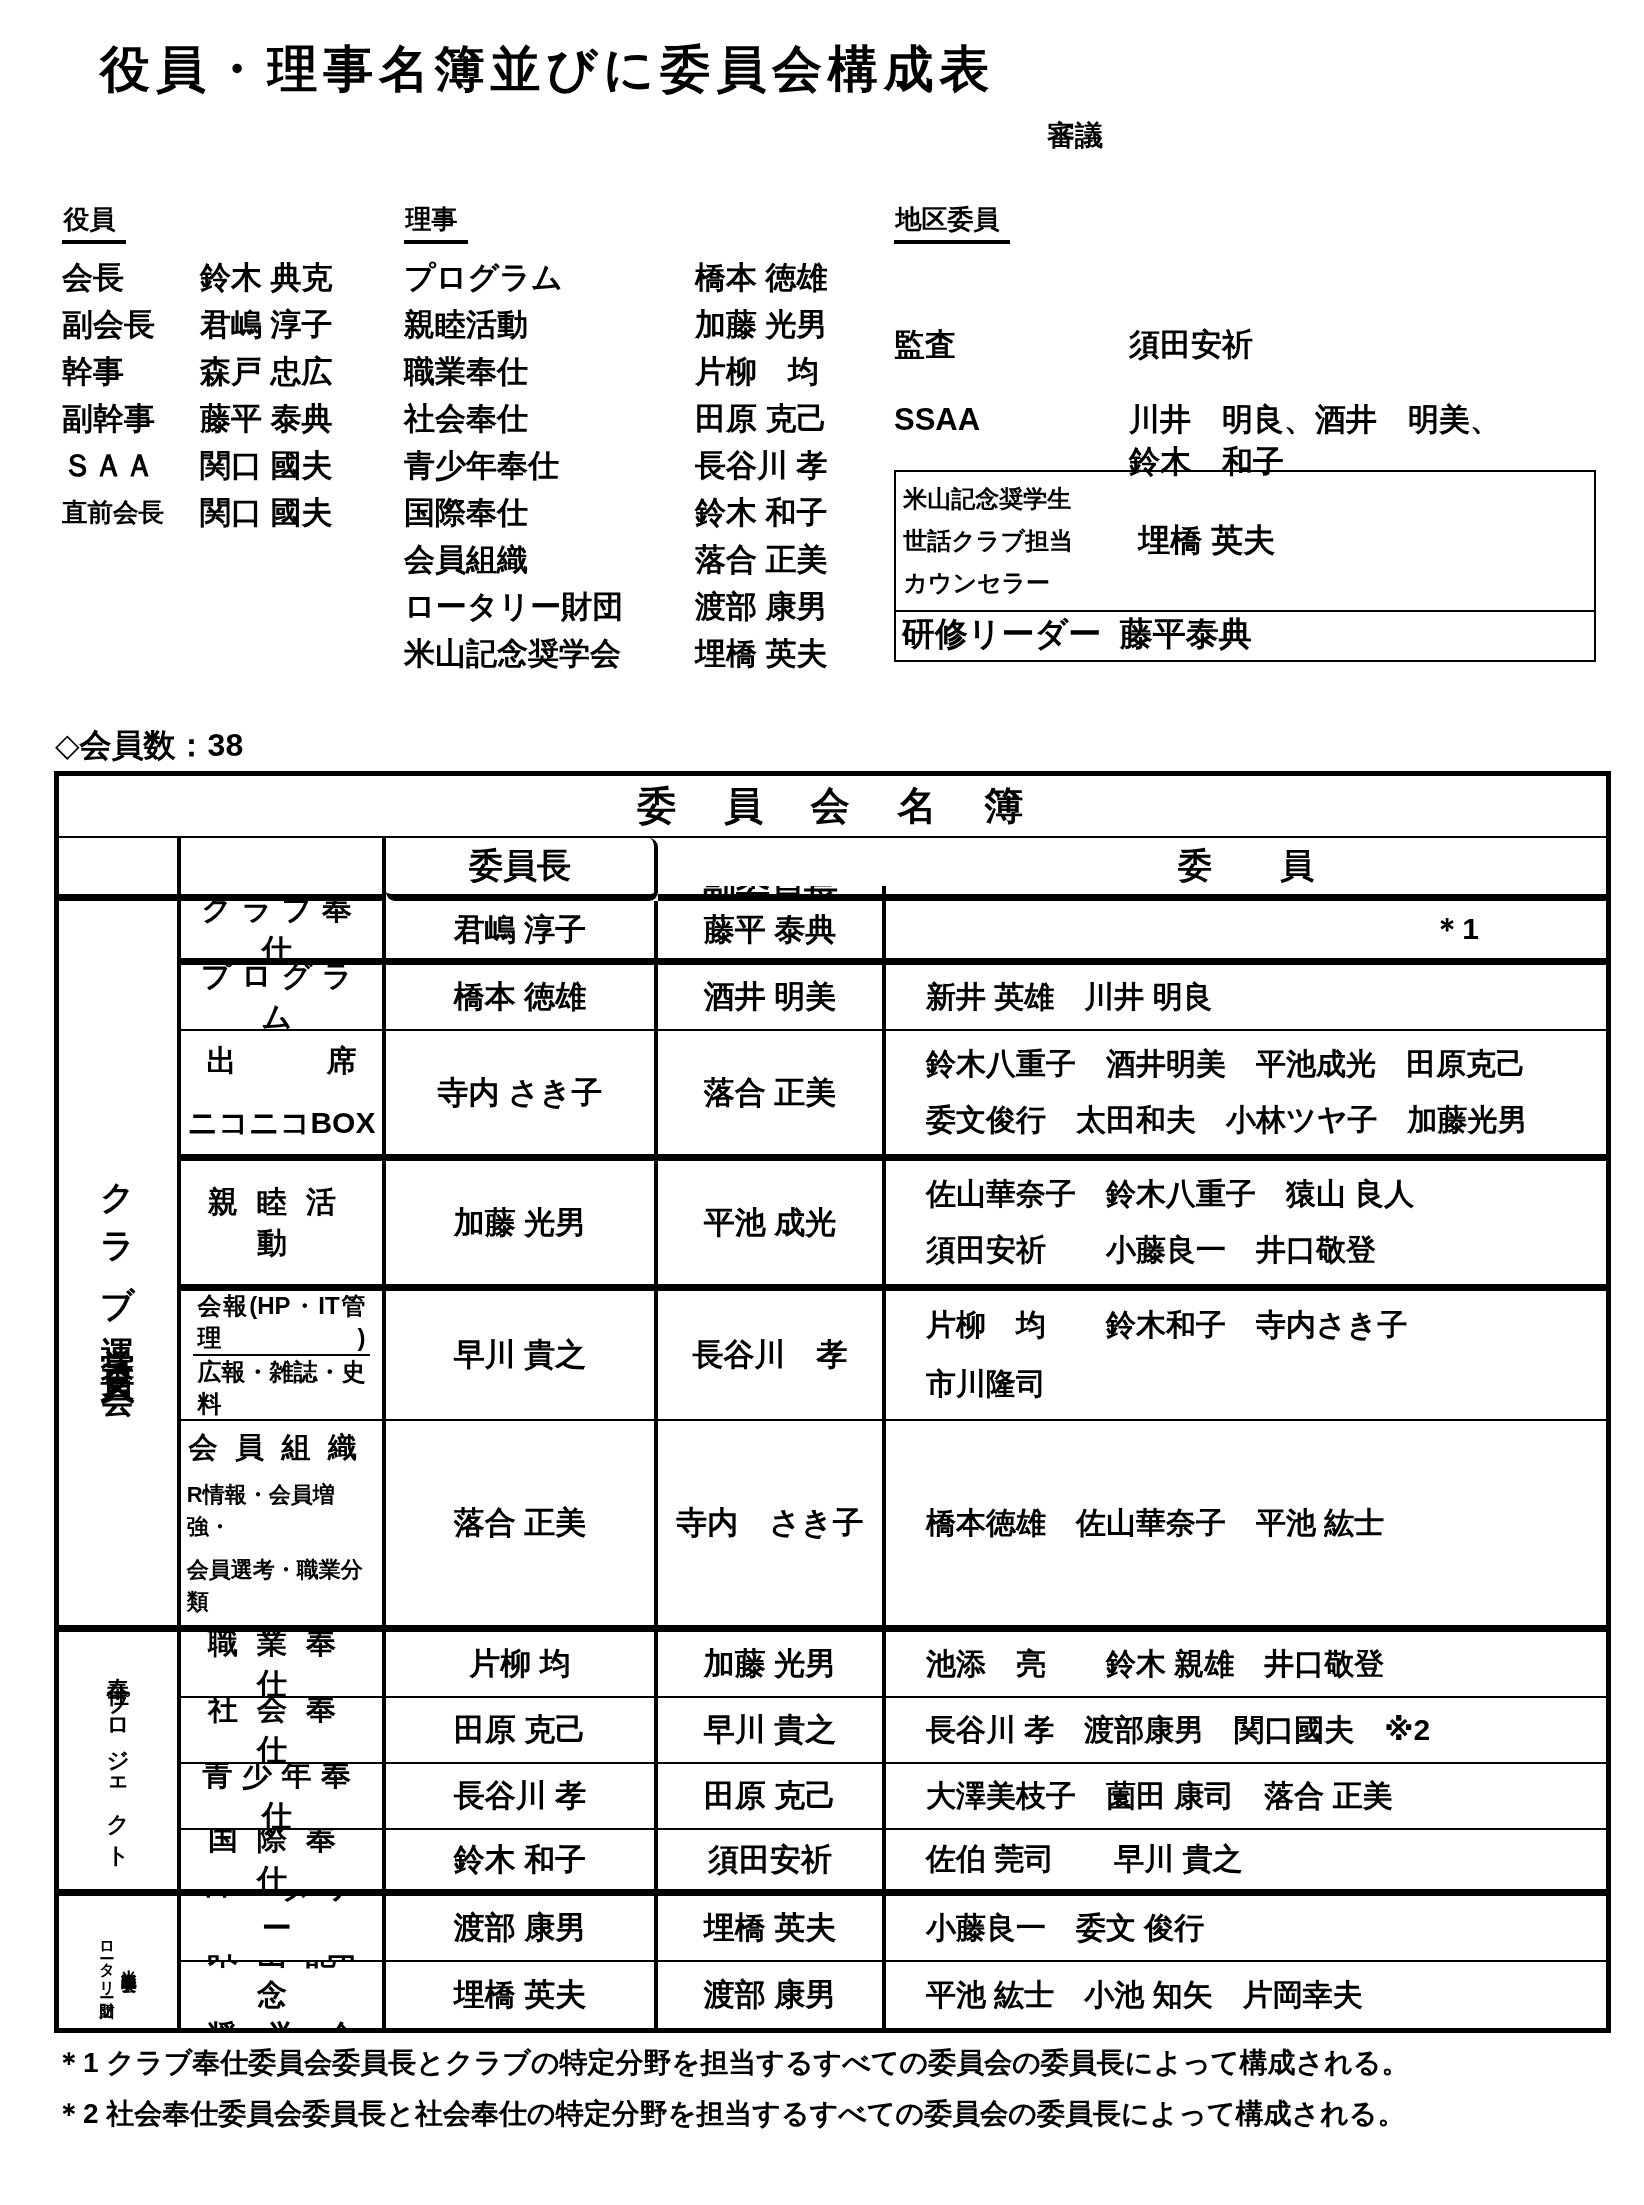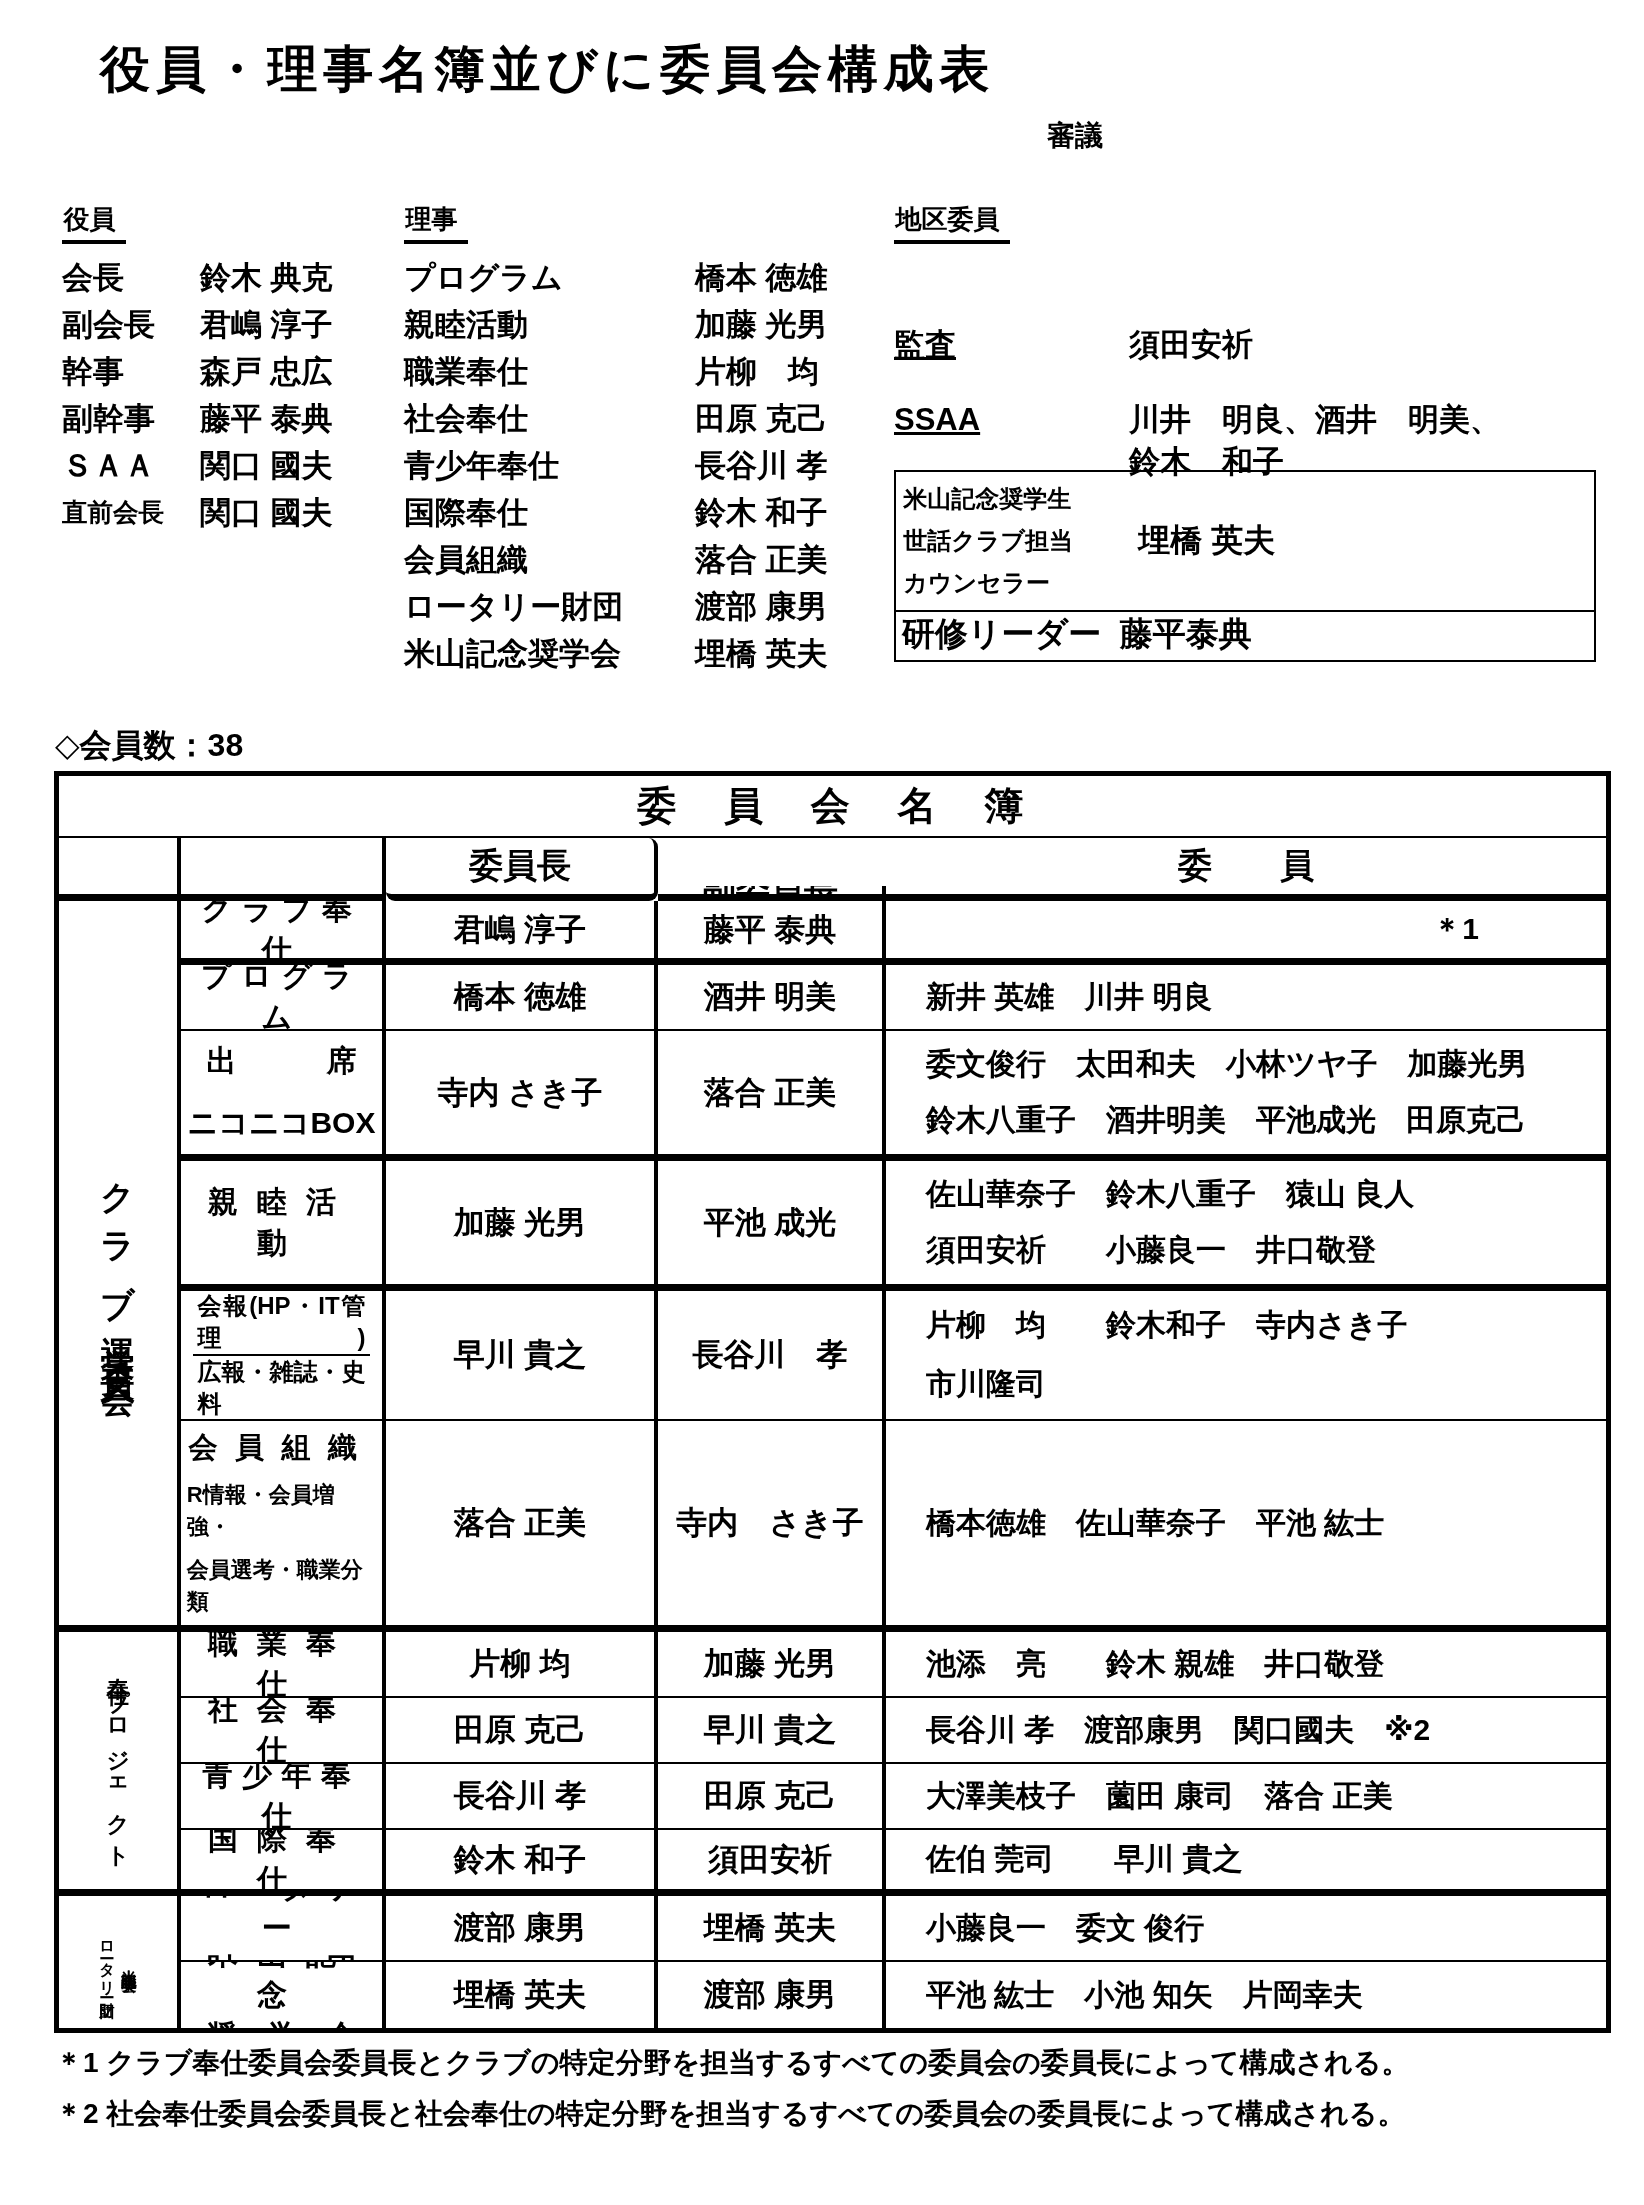--- a/index.html
+++ b/index.html
@@ -17,21 +17,21 @@
   #review-note{left:1047px;top:117px;font-size:28px;}
   .sec-head{font-size:26px;border-bottom:4.4px solid #000;display:inline-block;padding:0 10.2px 2.9px 1.5px;margin-bottom:10.2px;}
   .orow{display:flex;height:47px;line-height:47px;font-size:31px;white-space:nowrap;}
   .orow .role{flex:0 0 138px;}
   .orow .role.small{font-size:25.5px;}
   .drow .role{flex:0 0 291px;}
   #officers{left:62px;top:202px;width:342px;}
   #directors{left:404px;top:202px;width:495px;}
   #district-head{left:894px;top:202px;}
   .dist-row{display:flex;font-size:31px;line-height:42px;white-space:nowrap;}
-  .dist-row .dlabel{flex:0 0 235px;text-decoration:underline;}
+  .dist-row .dlabel{flex:0 0 235px;}
   #audit-row{left:894px;top:324px;}
   #ssaa-row{left:894px;top:399px;}
   #counselor-box{left:894px;top:470px;width:698px;height:138px;border:2.9px solid #000;display:flex;align-items:center;}
   #counselor-box .clabel{flex:0 0 235px;font-size:24px;line-height:42px;padding-left:7.3px;}
   #counselor-box .cname{font-size:32px;}
   #training-box{left:894px;top:608px;width:698px;height:52px;border:2.9px solid #000;border-top:0;display:flex;align-items:center;font-size:33px;}
   #training-box .tlabel{flex:0 0 218px;padding-left:5.8px;}
   #member-count{left:55px;top:724px;font-size:32px;}
   
   #ctable{
@@ -196,22 +196,22 @@
   <div class="c person" style="grid-row:4;grid-column:4;">酒井 明美</div>
   <div class="c nr mem" style="grid-row:4;grid-column:5;">新井 英雄　川井 明良</div>
 
   <div class="c tb namec" style="grid-row:5;grid-column:2;justify-content:space-around;">
     <div>出　　　席</div>
     <div>ニコニコBOX</div>
   </div>
   <div class="c tb person" style="grid-row:5;grid-column:3;">寺内 さき子</div>
   <div class="c tb person" style="grid-row:5;grid-column:4;">落合 正美</div>
   <div class="c tb nr mem two" style="grid-row:5;grid-column:5;">
+    <div>鈴木八重子　酒井明美　平池成光　田原克己</div>
     <div>委文俊行　太田和夫　小林ツヤ子　加藤光男</div>
-    <div>鈴木八重子　酒井明美　平池成光　田原克己</div>
   </div>
 
   <div class="c tb namec ls4" style="grid-row:6;grid-column:2;">親睦活動</div>
   <div class="c tb person" style="grid-row:6;grid-column:3;">加藤 光男</div>
   <div class="c tb person" style="grid-row:6;grid-column:4;">平池 成光</div>
   <div class="c tb nr mem two" style="grid-row:6;grid-column:5;">
     <div>佐山華奈子　鈴木八重子　猿山 良人</div>
     <div>須田安祈　　小藤良一　井口敬登</div>
   </div>
 

